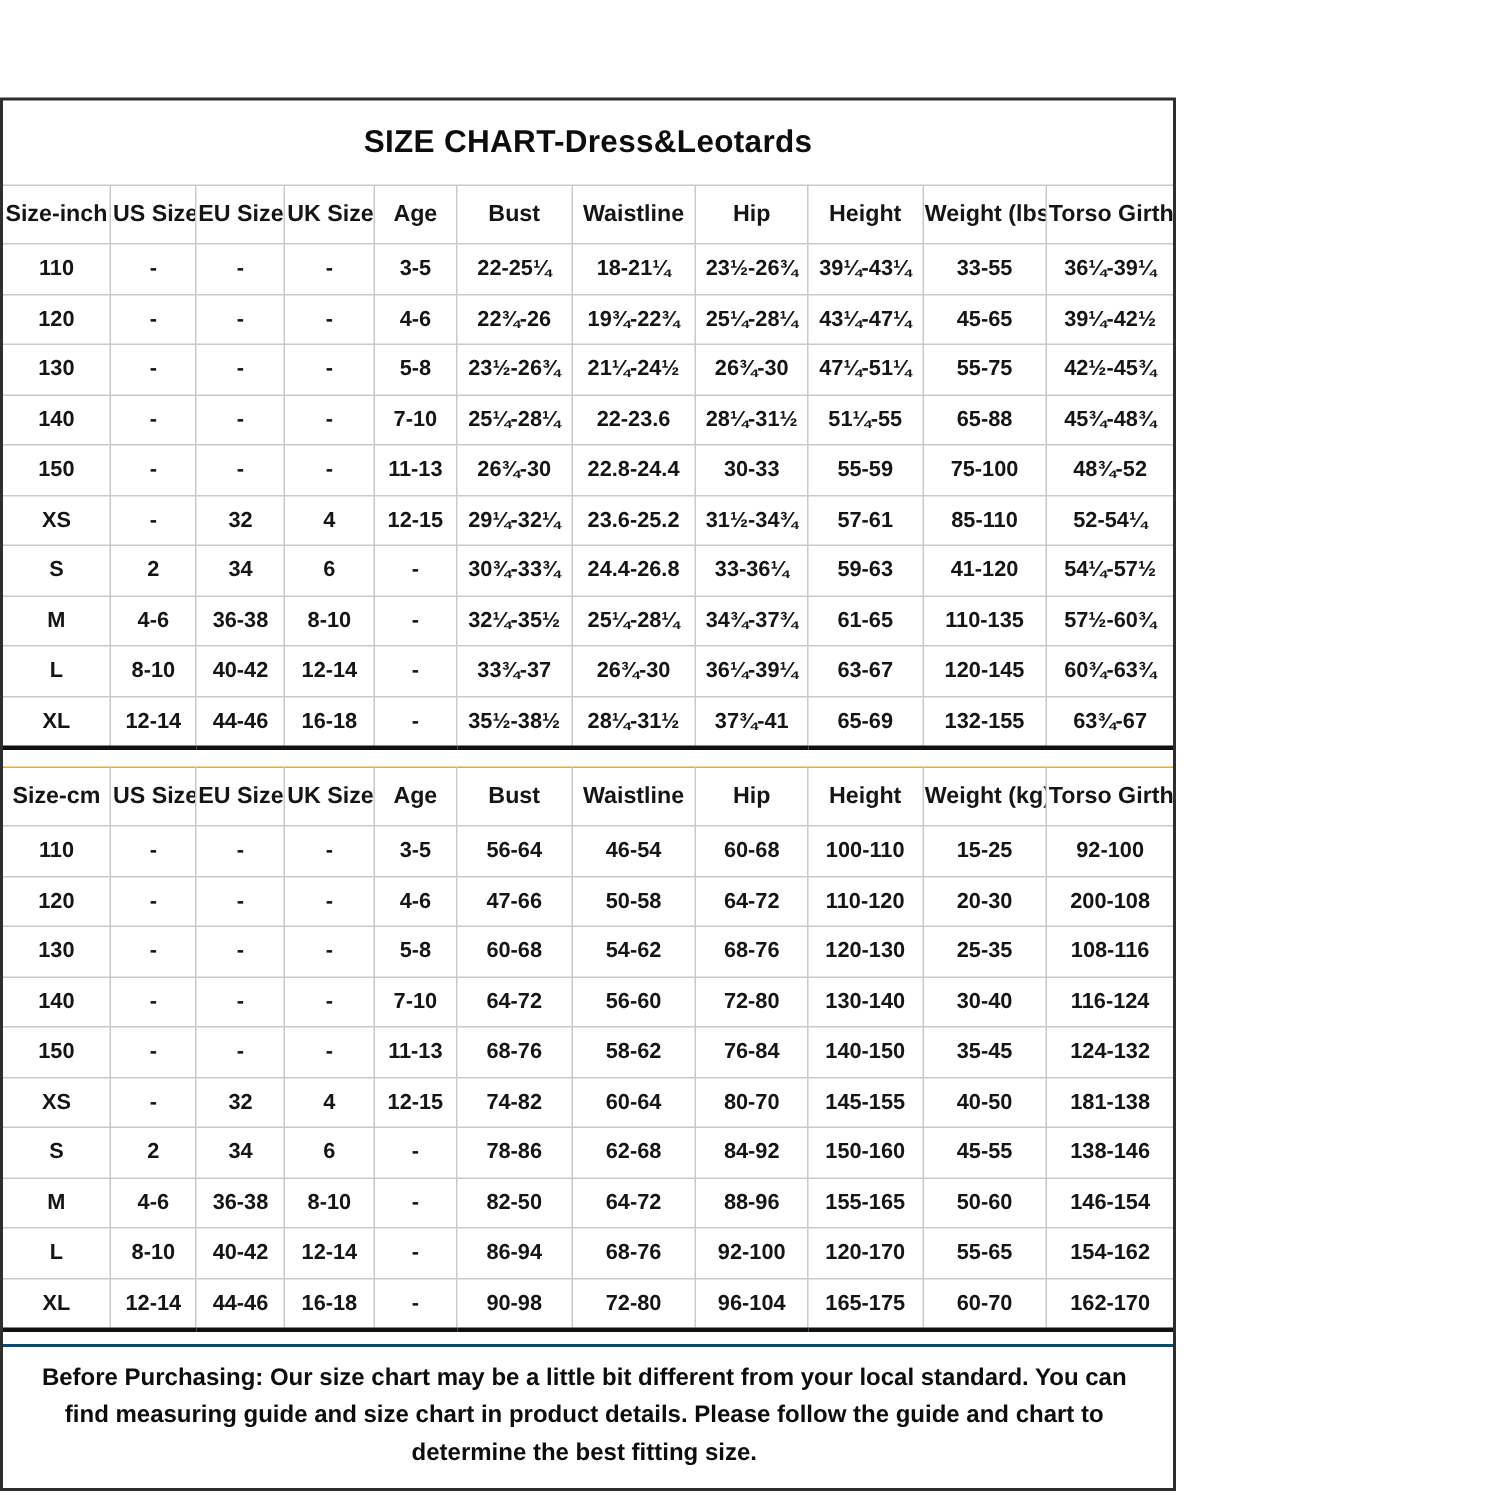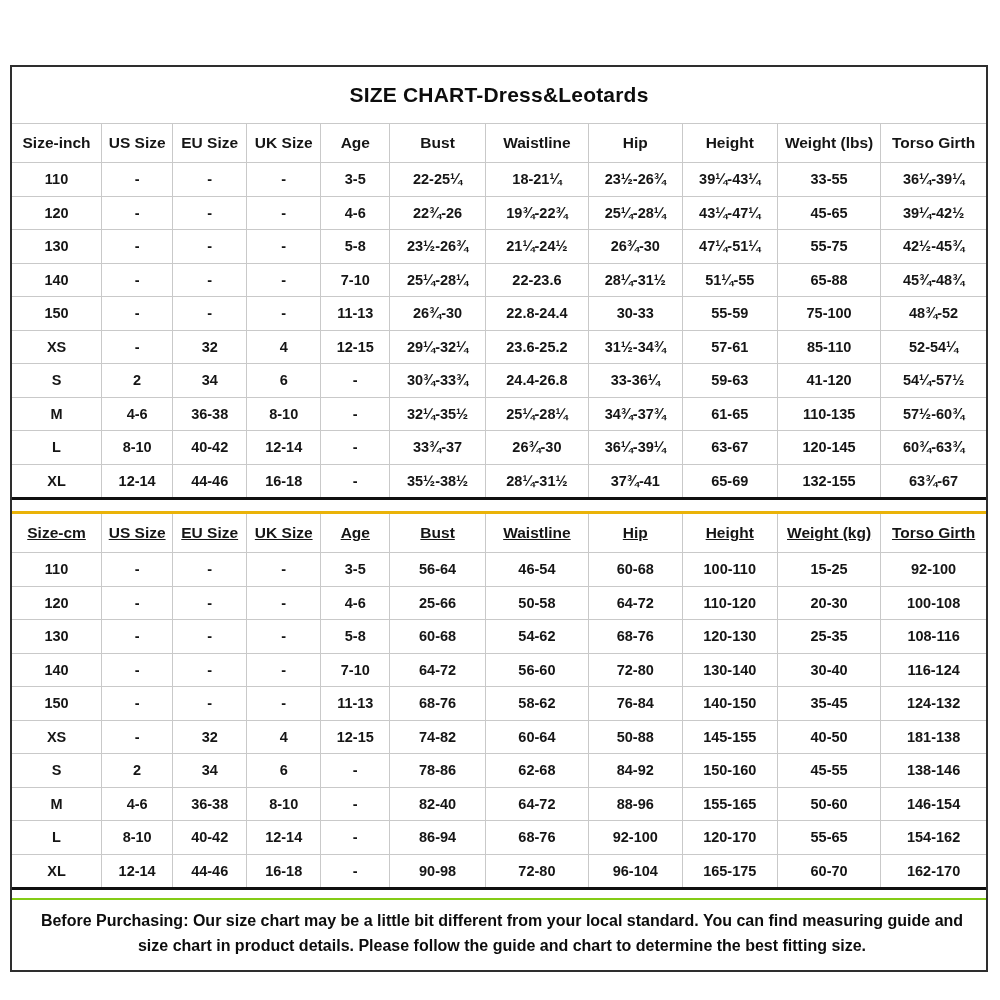--- a/index.html
+++ b/index.html
@@ -6,23 +6,23 @@
     margin: 0;
     padding: 0;
     background: #ffffff;
     width: 1000px;
     height: 1000px;
     font-family: "Liberation Sans", "DejaVu Sans", sans-serif;
     -webkit-font-smoothing: antialiased;
   }
   .sheet {
     position: absolute;
-    left: 10px;
+    left: 0;
     top: 65px;
-    width: 978px;
+    width: 784px;
     border: 2px solid #2e2e2e;
     background: #ffffff;
     box-sizing: border-box;
   }
   .title-bar {
     height: 56px;
     display: flex;
     align-items: center;
     justify-content: center;
     border-bottom: 1px solid #c9c9c9;
@@ -60,27 +60,27 @@
   }
   
   table.size-table th:first-child, table.size-table td:first-child { border-left: none; }
   table.size-table th:last-child,  table.size-table td:last-child  { border-right: none; }
   
   #table-inch thead th { border-top: none; }
   #table-inch tbody tr:last-child td { border-bottom: 3px solid #101010; }
   
   .table-gap { height: 11px; }
   
-  #table-cm thead th { border-top: 3px solid #eab308; text-decoration: underline; }
+  #table-cm thead th { border-top: 1px solid #eab308; }
   #table-cm tbody tr:last-child td { border-bottom: 3px solid #101010; }
   
   .note-box {
     margin-top: 8px;
-    border-top: 2px solid #84cc16;
-    padding: 9px 8px 11px 14px;
+    border-top: 2px solid #0c4a6e;
+    padding: 9px 19px 11px 14px;
   }
   .note-box p {
     margin: 0;
     text-align: center;
     font-size: 16px;
     font-weight: bold;
     color: #0d0d0d;
     line-height: 1.55;
   }
 </style>
@@ -299,26 +299,26 @@
           <td>100-110</td>
           <td>15-25</td>
           <td>92-100</td>
         </tr>
         <tr>
           <td>120</td>
           <td>-</td>
           <td>-</td>
           <td>-</td>
           <td>4-6</td>
-          <td>25-66</td>
+          <td>47-66</td>
           <td>50-58</td>
           <td>64-72</td>
           <td>110-120</td>
           <td>20-30</td>
-          <td>100-108</td>
+          <td>200-108</td>
         </tr>
         <tr>
           <td>130</td>
           <td>-</td>
           <td>-</td>
           <td>-</td>
           <td>5-8</td>
           <td>60-68</td>
           <td>54-62</td>
           <td>68-76</td>
@@ -353,21 +353,21 @@
           <td>124-132</td>
         </tr>
         <tr>
           <td>XS</td>
           <td>-</td>
           <td>32</td>
           <td>4</td>
           <td>12-15</td>
           <td>74-82</td>
           <td>60-64</td>
-          <td>50-88</td>
+          <td>80-70</td>
           <td>145-155</td>
           <td>40-50</td>
           <td>181-138</td>
         </tr>
         <tr>
           <td>S</td>
           <td>2</td>
           <td>34</td>
           <td>6</td>
           <td>-</td>
@@ -377,21 +377,21 @@
           <td>150-160</td>
           <td>45-55</td>
           <td>138-146</td>
         </tr>
         <tr>
           <td>M</td>
           <td>4-6</td>
           <td>36-38</td>
           <td>8-10</td>
           <td>-</td>
-          <td>82-40</td>
+          <td>82-50</td>
           <td>64-72</td>
           <td>88-96</td>
           <td>155-165</td>
           <td>50-60</td>
           <td>146-154</td>
         </tr>
         <tr>
           <td>L</td>
           <td>8-10</td>
           <td>40-42</td>

